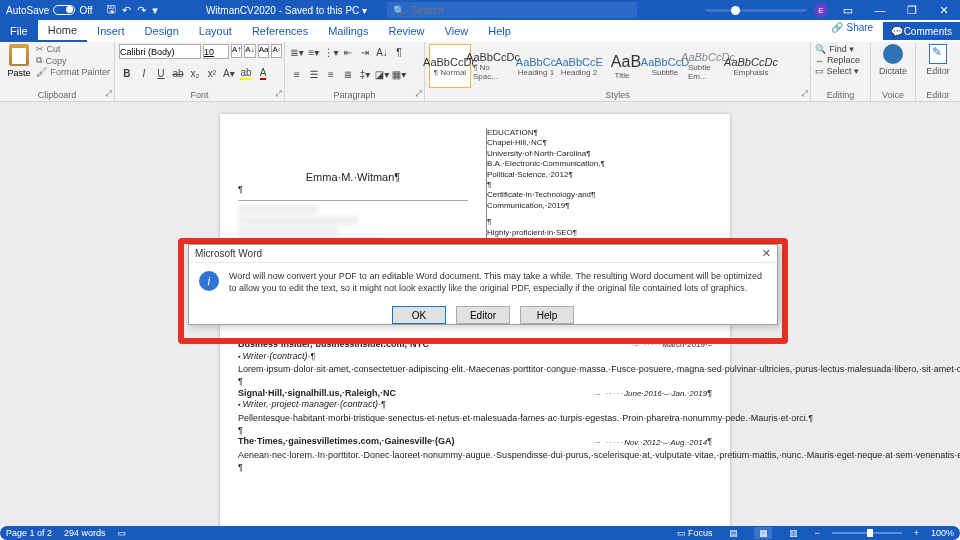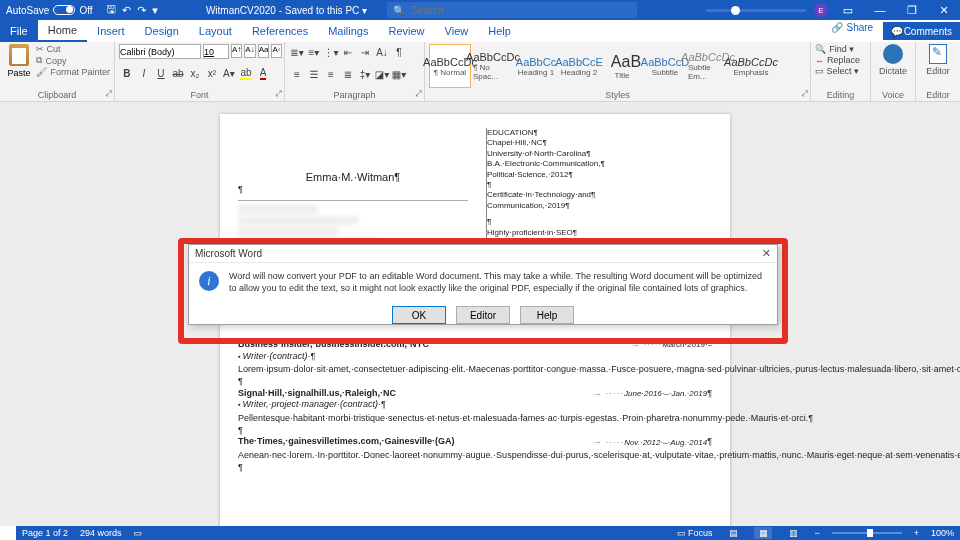--- a/index.html
+++ b/index.html
@@ -106,21 +106,21 @@
 .dialog .dlg-body { display: flex; padding: 8px 10px; gap: 10px; }
 .dialog .info-icon { width: 20px; height: 20px; border-radius: 50%; background: #2e75d4; color: #fff; display: flex; align-items: center; justify-content: center; font-style: italic; font-family: Georgia; font-size: 12px; flex-shrink: 0; }
 .dialog .msg { font-size: 9px; color: #333; line-height: 1.3; }
 .dialog .chk { padding: 0 10px 6px 40px; font-size: 9px; display: flex; align-items: center; gap: 4px; }
 .dialog .chk input { width: 10px; height: 10px; }
 .dialog .dlg-buttons { display: flex; justify-content: center; gap: 10px; padding: 4px 0 0; }
 .dialog .dlg-buttons button { width: 54px; height: 18px; font-size: 10px; border: 1px solid #adadad; background: #e1e1e1; cursor: pointer; }
 .dialog .dlg-buttons button.primary { border-color: #0078d7; }
 
 
-.statusbar { position: absolute; bottom: 0; left: 16px; right: 0; height: 14px; background: #185abd; color: #fff; font-size: 9px; display: flex; align-items: center; padding: 0 6px; gap: 12px; }
+.statusbar { position: absolute; bottom: 0; left: 0; right: 0; height: 14px; background: #185abd; color: #fff; font-size: 9px; display: flex; align-items: center; padding: 0 6px; gap: 12px; border-radius: 7px; }
 .statusbar .spacer { flex: 1; }
 .statusbar .view-btn { width: 18px; height: 12px; display: flex; align-items: center; justify-content: center; font-size: 9px; }
 .statusbar .view-btn.active { background: #3a72c8; }
 .statusbar .zoom-slider { width: 70px; height: 2px; background: #5a8ed4; position: relative; }
 .statusbar .zoom-slider::after { content: ""; position: absolute; left: 50%; top: -3px; width: 6px; height: 8px; background: #fff; }
 </style>
 </head>
 <body>
 
 <div class="titlebar">

